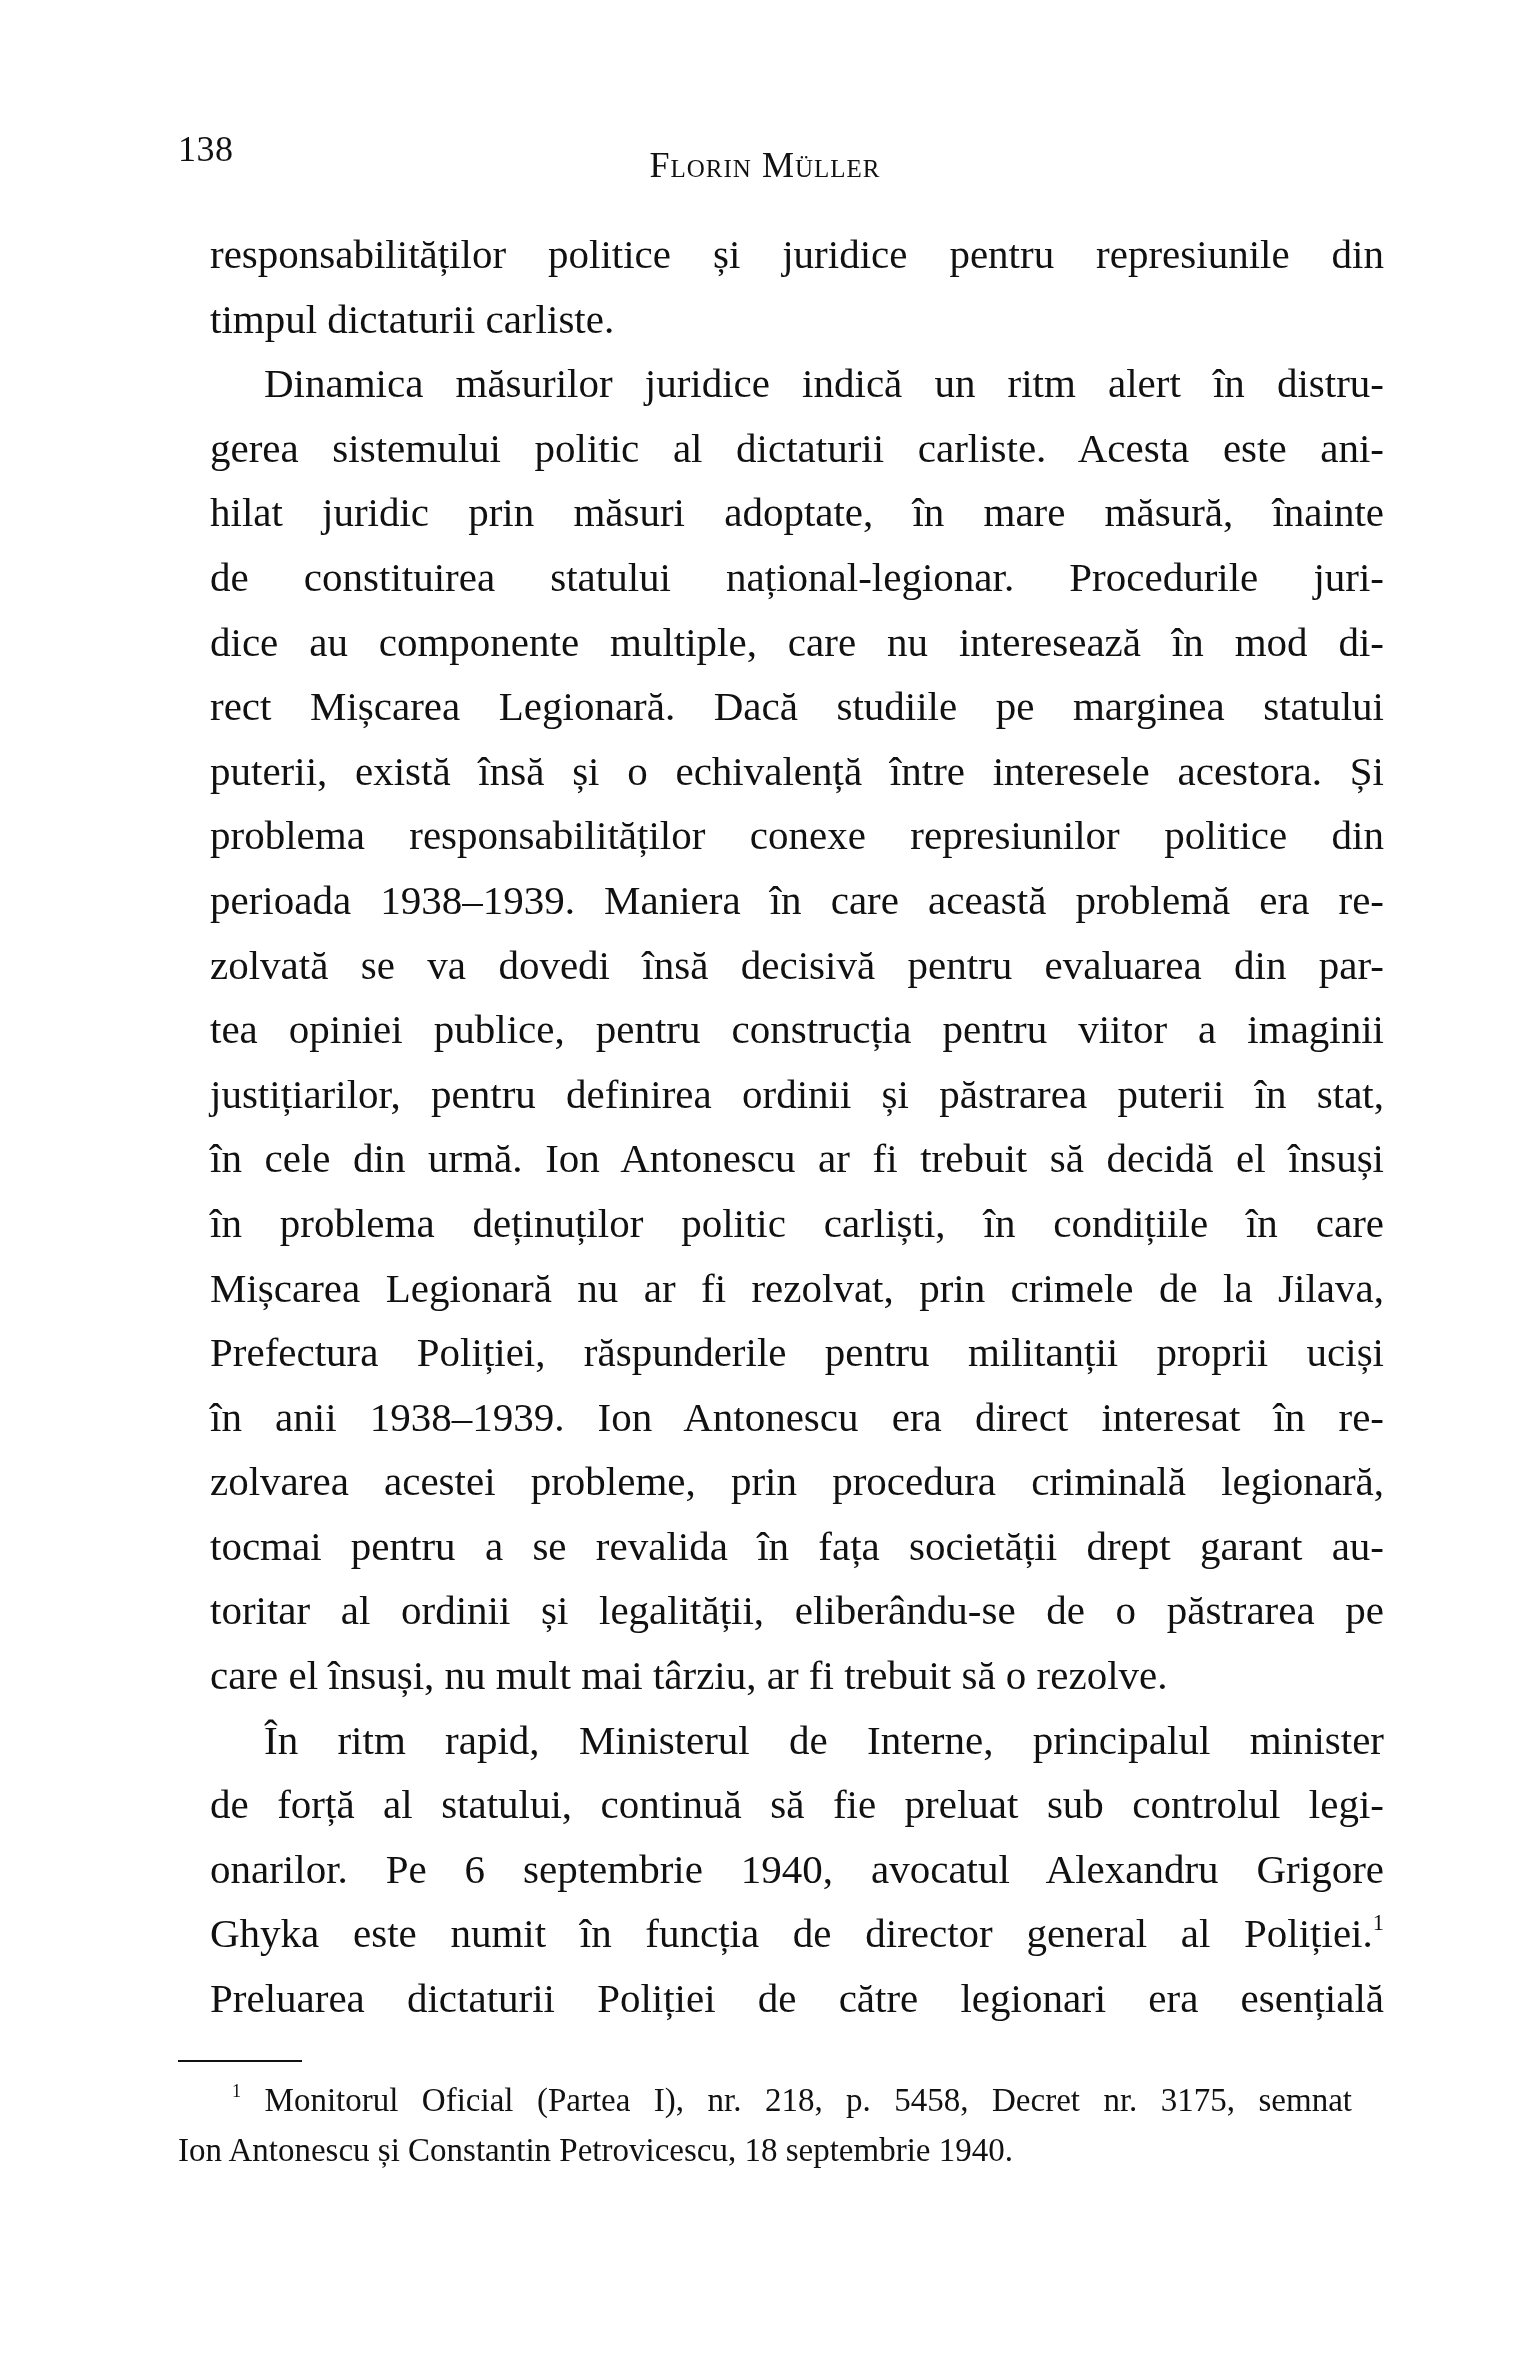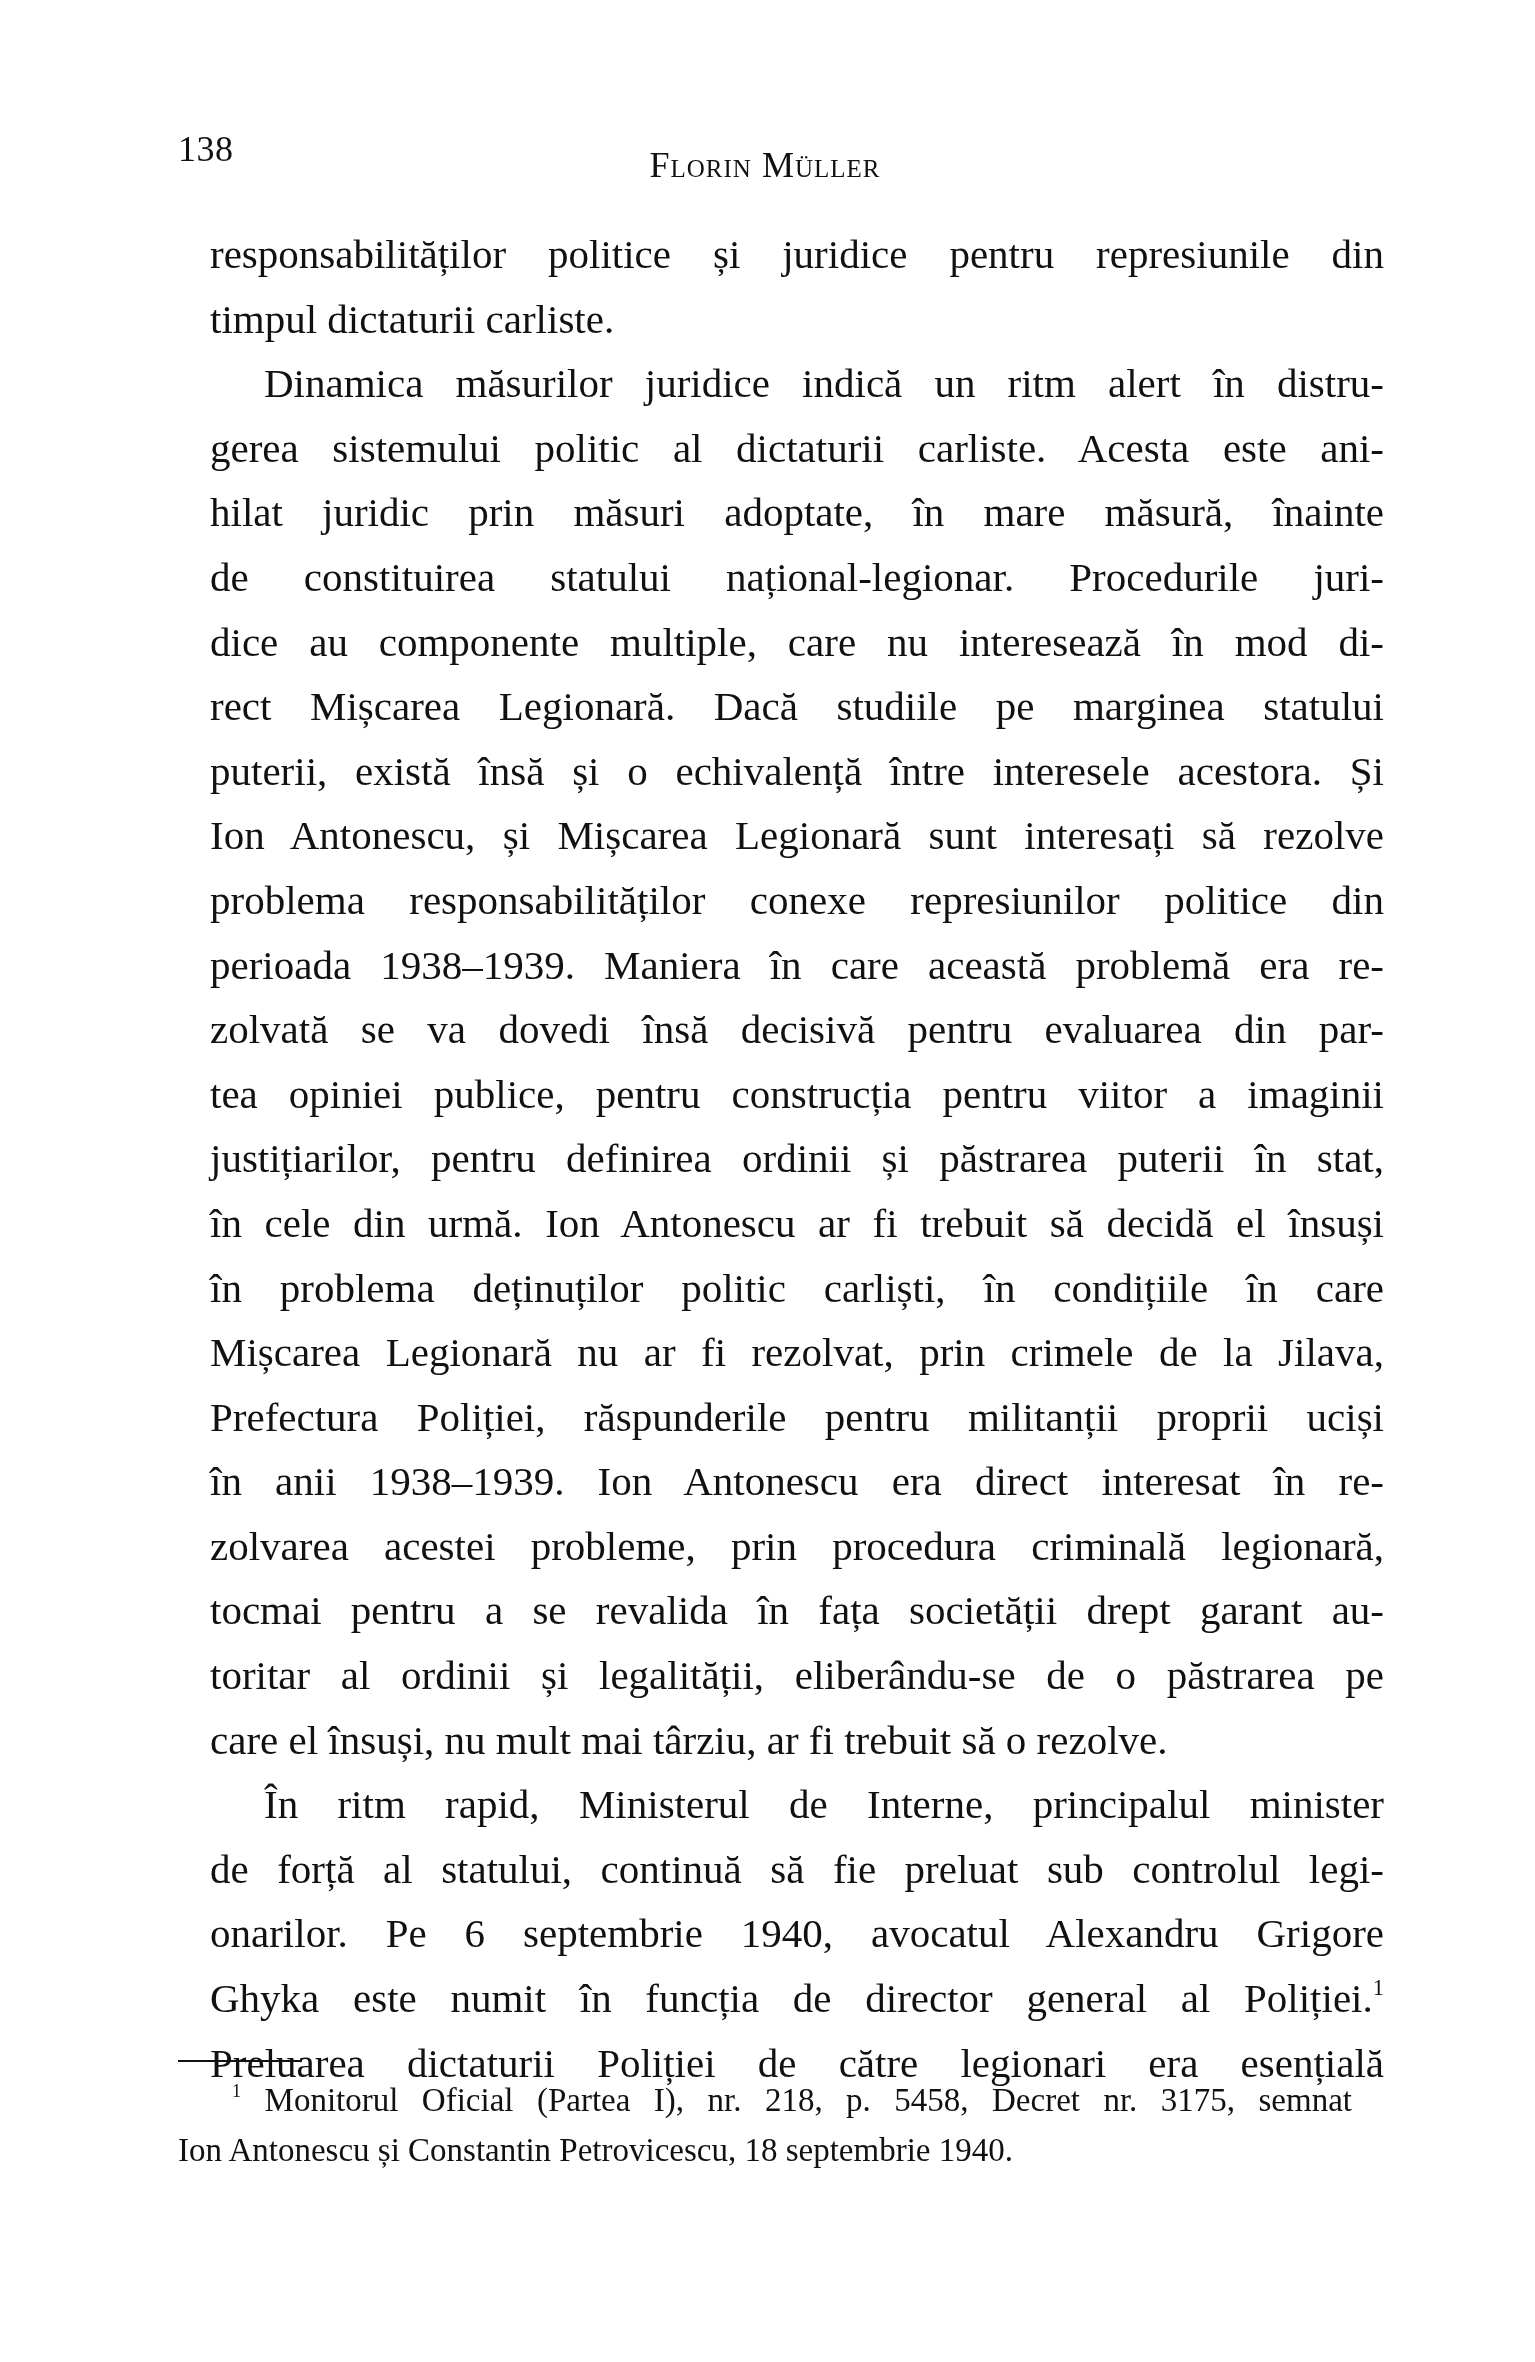--- a/index.html
+++ b/index.html
@@ -34,21 +34,20 @@
 <div class="text-block">
   <span class="line">responsabilităților politice și juridice pentru represiunile din</span>
   <span class="line last">timpul dictaturii carliste.</span>
   <span class="line indent">Dinamica măsurilor juridice indică un ritm alert în distru-</span>
   <span class="line">gerea sistemului politic al dictaturii carliste. Acesta este ani-</span>
   <span class="line">hilat juridic prin măsuri adoptate, în mare măsură, înainte</span>
   <span class="line">de constituirea statului național-legionar. Procedurile juri-</span>
   <span class="line">dice au componente multiple, care nu interesează în mod di-</span>
   <span class="line">rect Mișcarea Legionară. Dacă studiile pe marginea statului</span>
   <span class="line">puterii, există însă și o echivalență între interesele acestora. Și</span>
-  <span class="line">Ion Antonescu, și Mișcarea Legionară sunt interesați să rezolve</span>
   <span class="line">problema responsabilităților conexe represiunilor politice din</span>
   <span class="line">perioada 1938–1939. Maniera în care această problemă era re-</span>
   <span class="line">zolvată se va dovedi însă decisivă pentru evaluarea din par-</span>
   <span class="line">tea opiniei publice, pentru construcția pentru viitor a imaginii</span>
   <span class="line">justițiarilor, pentru definirea ordinii și păstrarea puterii în stat,</span>
   <span class="line">în cele din urmă. Ion Antonescu ar fi trebuit să decidă el însuși</span>
   <span class="line">în problema deținuților politic carliști, în condițiile în care</span>
   <span class="line">Mișcarea Legionară nu ar fi rezolvat, prin crimele de la Jilava,</span>
   <span class="line">Prefectura Poliției, răspunderile pentru militanții proprii uciși</span>
   <span class="line">în anii 1938–1939. Ion Antonescu era direct interesat în re-</span>

